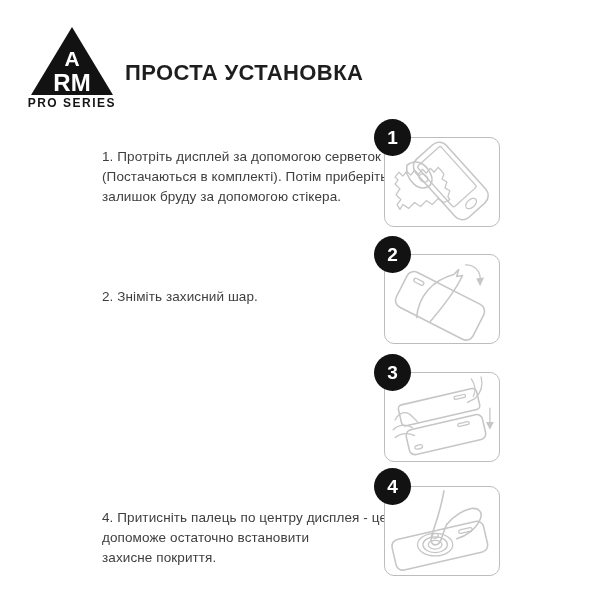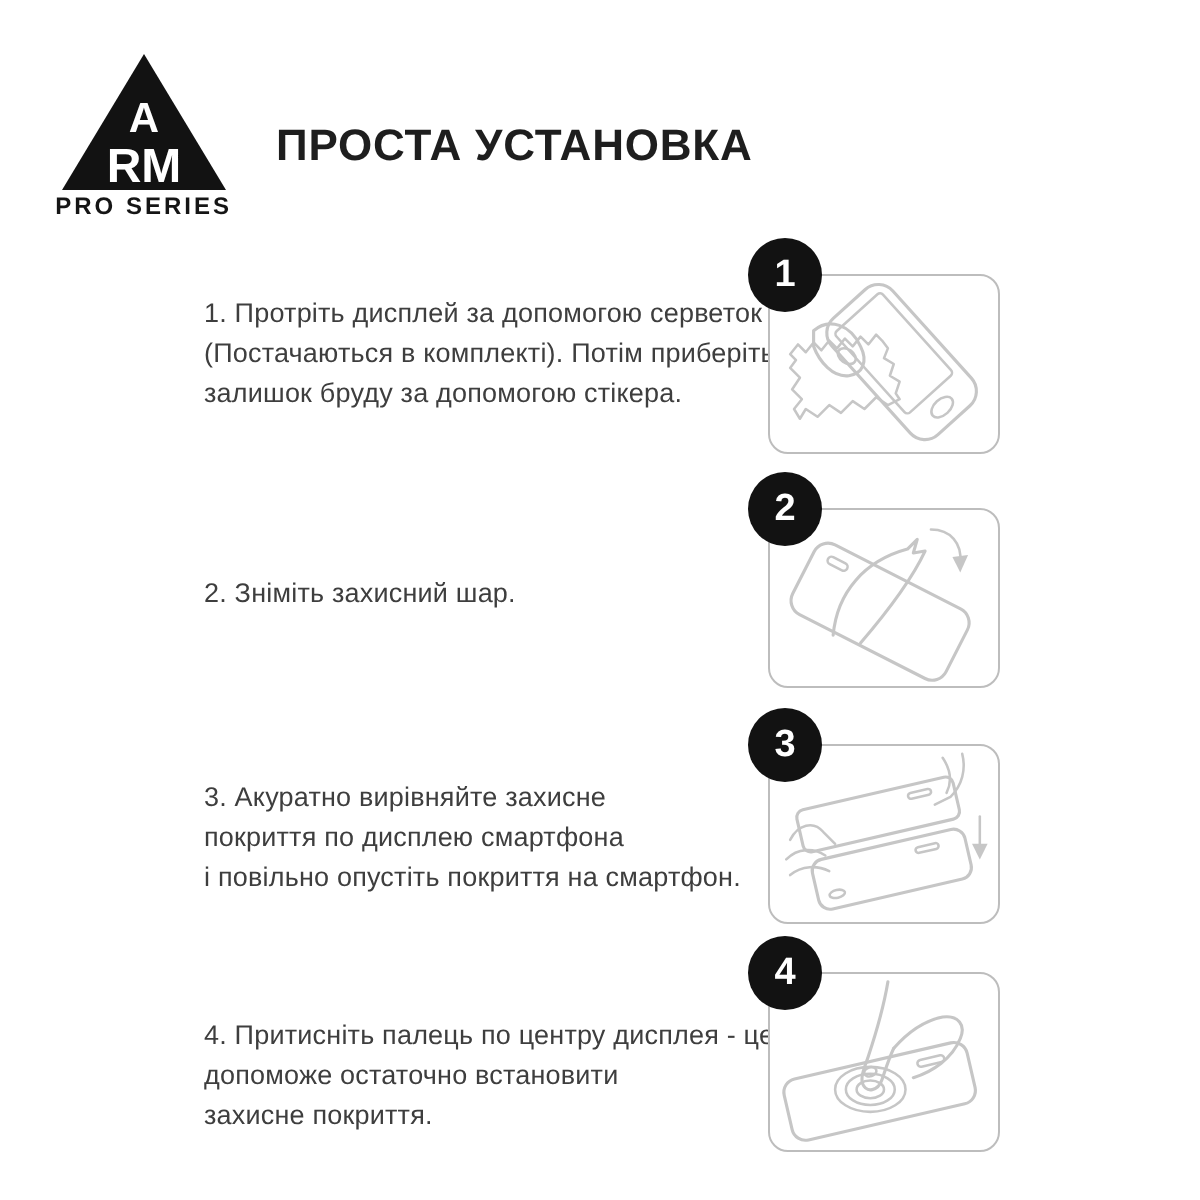--- a/index.html
+++ b/index.html
@@ -14,21 +14,21 @@
   body{font-family:"Liberation Sans",sans-serif;}
   .page{position:relative;width:600px;height:600px;background:#ffffff;overflow:hidden;}
 
   
   .logo{position:absolute;left:30px;top:26px;width:84px;height:70px;}
   .logo-sub{
     position:absolute;left:26px;top:96px;width:90px;text-align:right;
     font-size:12px;font-weight:700;letter-spacing:1.5px;color:#151515;white-space:nowrap;
   }
   .title{
-    position:absolute;left:138px;top:60px;
+    position:absolute;left:125px;top:60px;
     font-size:22px;font-weight:800;letter-spacing:0.4px;color:var(--title-text);
     white-space:nowrap;
   }
 
   
   .step-text{
     position:absolute;left:102px;width:290px;
     font-size:13.5px;line-height:20px;color:var(--body-text);
     white-space:pre-line;letter-spacing:0.1px;
   }
@@ -65,23 +65,20 @@
       <text class="logo-letter" x="42" y="65" font-size="24">RM</text>
     </svg>
   </div>
   <div class="logo-sub">PRO SERIES</div>
   <h1 class="title">ПРОСТА УСТАНОВКА</h1>
 
   <div class="step-text t1">1. Протріть дисплей за допомогою серветок
 (Постачаються в комплекті). Потім приберіть
 залишок бруду за допомогою стікера.</div>
   <div class="step-text t2">2. Зніміть захисний шар.</div>
-  <div class="step-text t3">3. Акуратно вирівняйте захисне
-покриття по дисплею смартфона
-і повільно опустіть покриття на смартфон.</div>
   <div class="step-text t4">4. Притисніть палець по центру дисплея - це
 допоможе остаточно встановити
 захисне покриття.</div>
 
   <div class="figure f1">
     <div class="badge">
       <span>1</span>
     </div>
     <svg viewBox="0 0 116 90">
       <g transform="rotate(-42 67 44)">

